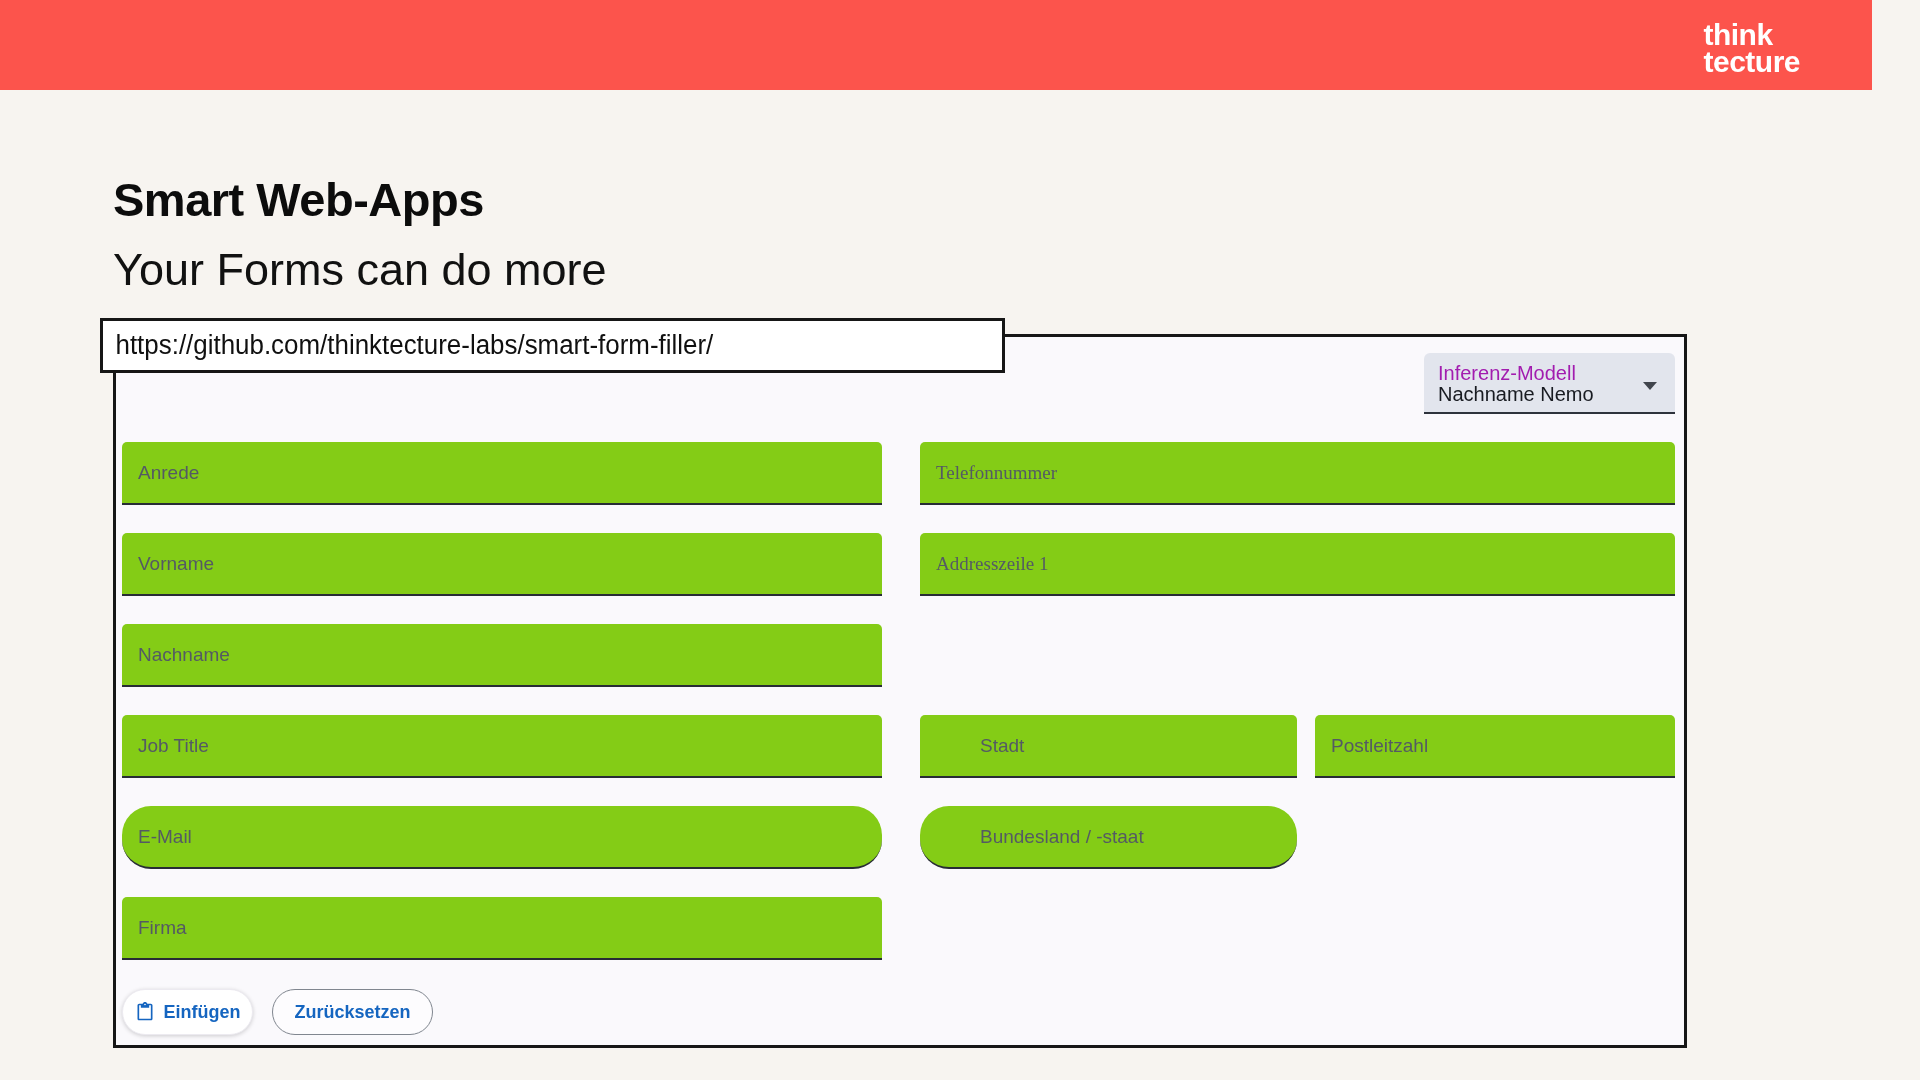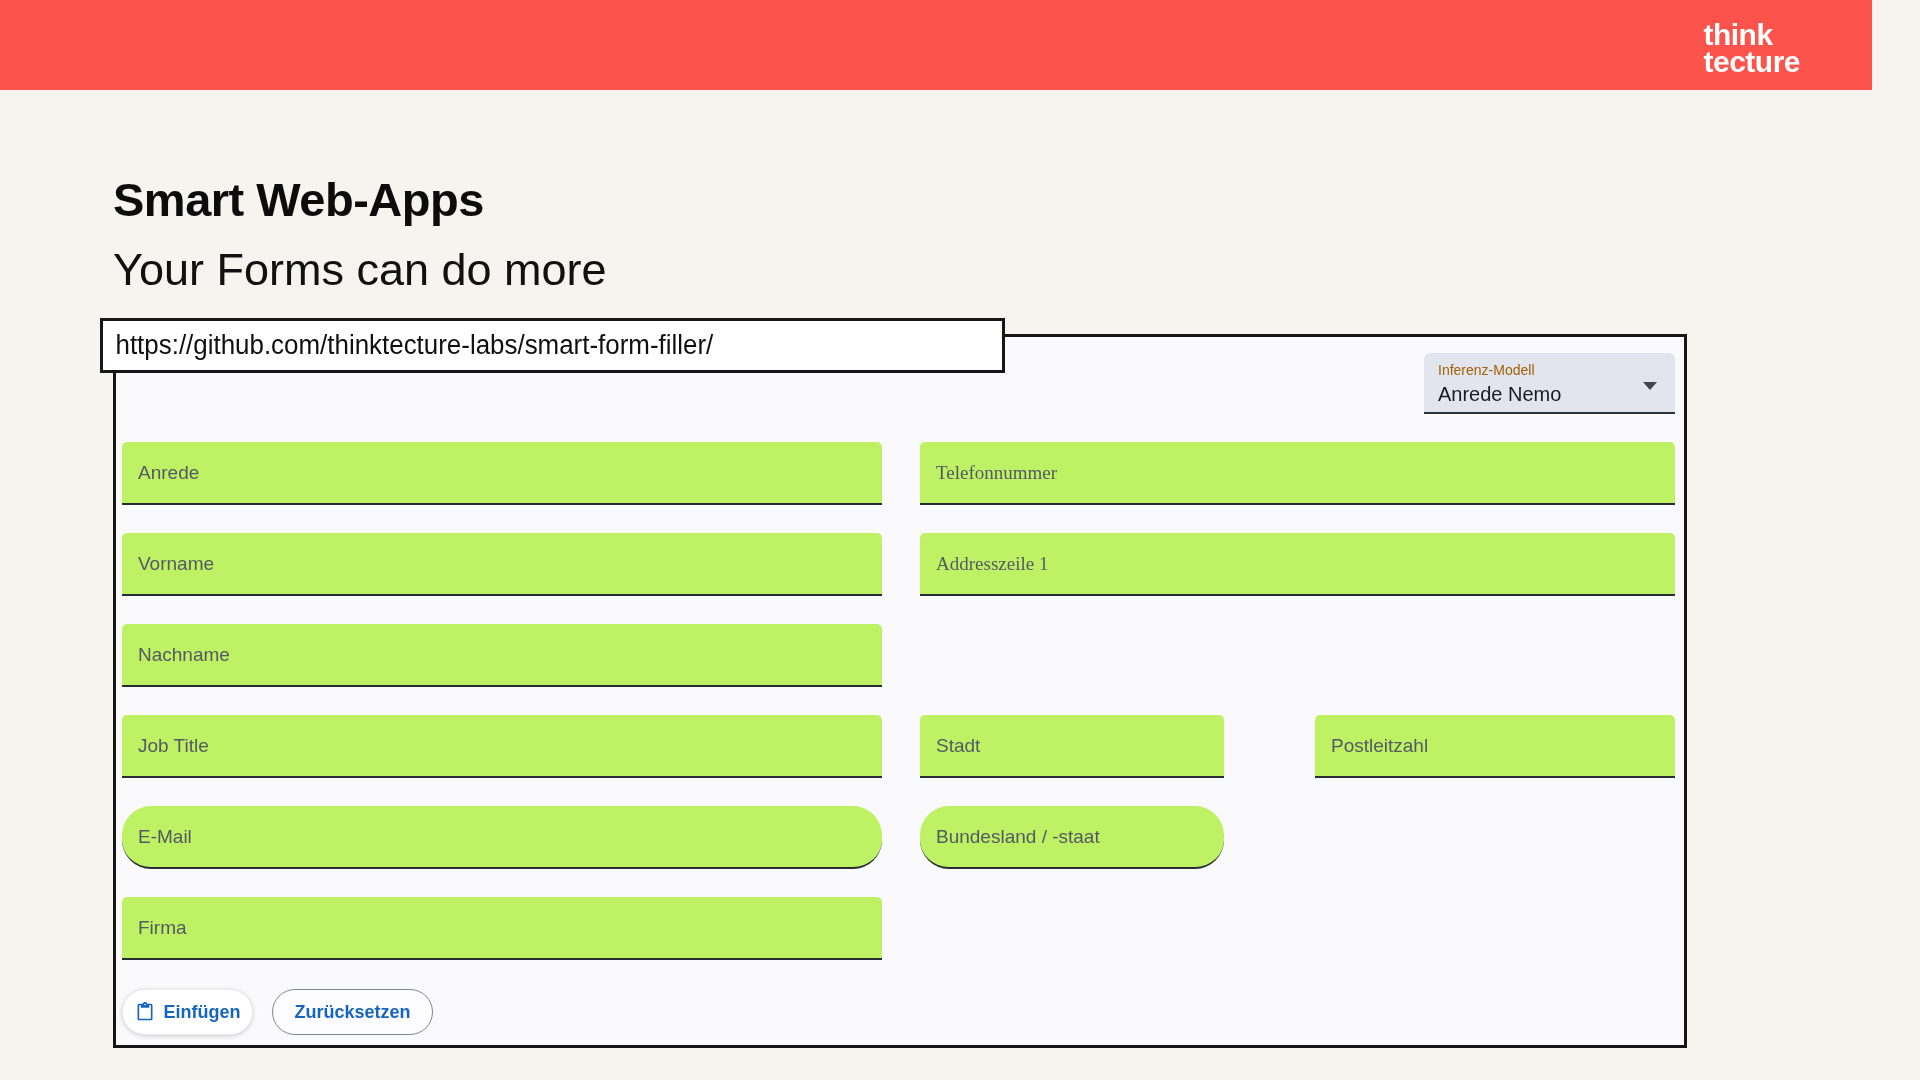--- a/index.html
+++ b/index.html
@@ -26,36 +26,36 @@
               transform:scaleX(0.96); transform-origin:left center; }
 
   
   .panel { position:absolute; left:113px; top:334px; width:1574px; height:714px;
            background:#faf9fc; border:3px solid #161616; z-index:1; }
 
   
   .model-select { position:absolute; left:1308px; top:16px; width:251px; height:61px;
                   background:#e2e5ed; border-radius:6px 6px 0 0; border-bottom:2px solid #2e333c;
                   cursor:pointer; }
-  .model-label { position:absolute; left:14px; top:9px; font-size:14px; color:#a16207; }
+  .model-label { position:absolute; left:14px; top:9px; font-size:20px; color:#a21caf; }
   .model-value { position:absolute; left:14px; top:30px; font-size:20px; color:#181b21; }
   .caret { position:absolute; right:18px; top:29px; width:0; height:0;
            border-left:7px solid transparent; border-right:7px solid transparent;
            border-top:8px solid #41454d; }
 
   
-  .field { position:absolute; height:63px; background:#bef264; border-radius:5px 5px 0 0;
+  .field { position:absolute; height:63px; background:#84cc16; border-radius:5px 5px 0 0;
            border-bottom:2px solid #272c35; display:flex; align-items:center; }
   .field-label { font-size:19px; color:#545a64; padding-left:16px; white-space:nowrap; }
 
   .row0 { top:105px; } .row1 { top:196px; } .row2 { top:287px; }
   .row3 { top:378px; } .row4 { top:469px;border-radius:29px; } .row5 { top:560px; }
   .col-left  { left:6px;    width:760px; }
   .col-right { left:804px;  width:755px;font-family:Liberation Serif, serif; }
-  .col-r1    { left:804px;  width:304px; }
+  .col-r1    { left:804px;  width:377px;padding-left:44px; }
   .col-r2    { left:1199px; width:360px; }
 
   
   .btn { position:absolute; top:652px; height:46px; border-radius:23px;
          display:flex; align-items:center; justify-content:center;
          color:#1565c0; font-size:18px; font-weight:600; cursor:pointer; }
   .btn-paste { left:6px; width:131px; background:#ffffff; border:1px solid #eceaf0;
                box-shadow:0 1px 4px rgba(0,0,0,0.18); gap:9px; }
   .btn-reset { left:156px; width:161px; background:#fdfcfe; border:1.5px solid #80868f; }
   .btn-paste svg { width:20px; height:20px; flex:0 0 auto; }
@@ -76,21 +76,21 @@
   <div class="subtitle">Your Forms can do more</div>
 
   <div class="url-bar">
     <span class="url-text">https://github.com/thinktecture-labs/smart-form-filler/</span>
   </div>
 
   <div class="panel">
 
     <div class="model-select">
       <span class="model-label">Inferenz-Modell</span>
-      <span class="model-value">Anrede Nemo</span>
+      <span class="model-value">Nachname Nemo</span>
       <span class="caret"></span>
     </div>
 
     <div class="field row0 col-left">
       <span class="field-label">Anrede</span>
     </div>
     <div class="field row1 col-left">
       <span class="field-label">Vorname</span>
     </div>
     <div class="field row2 col-left">

